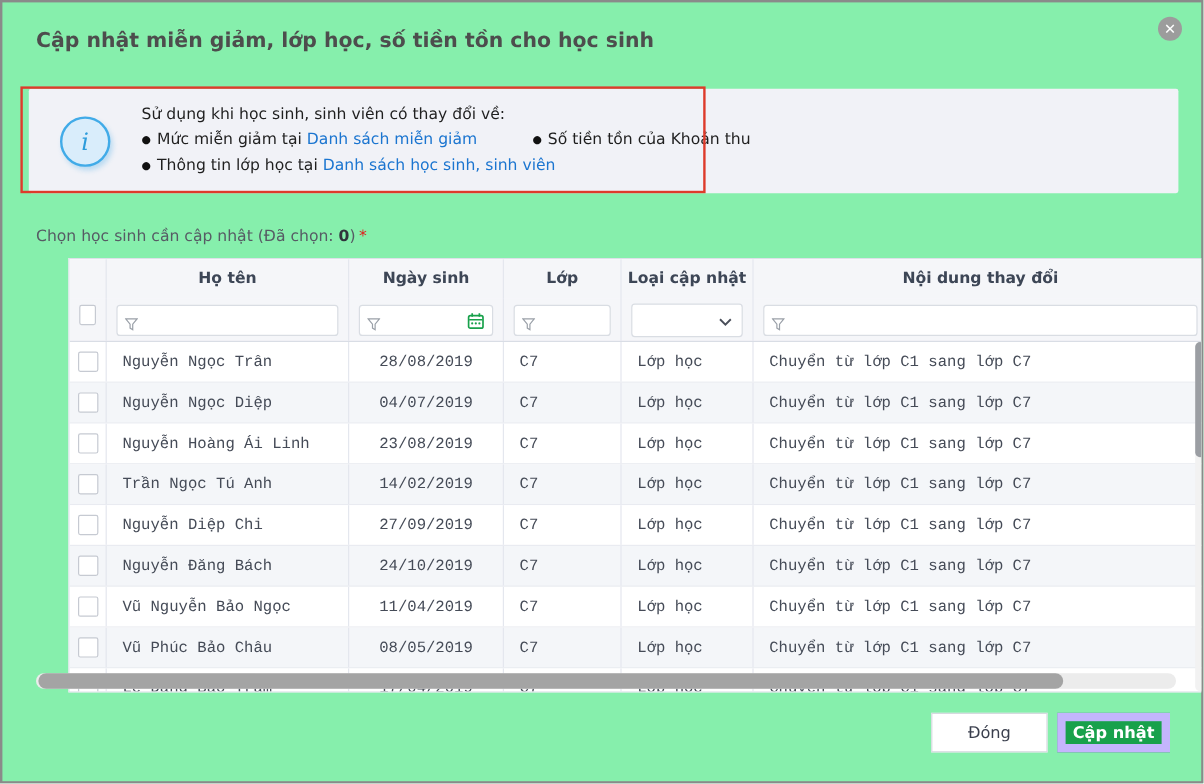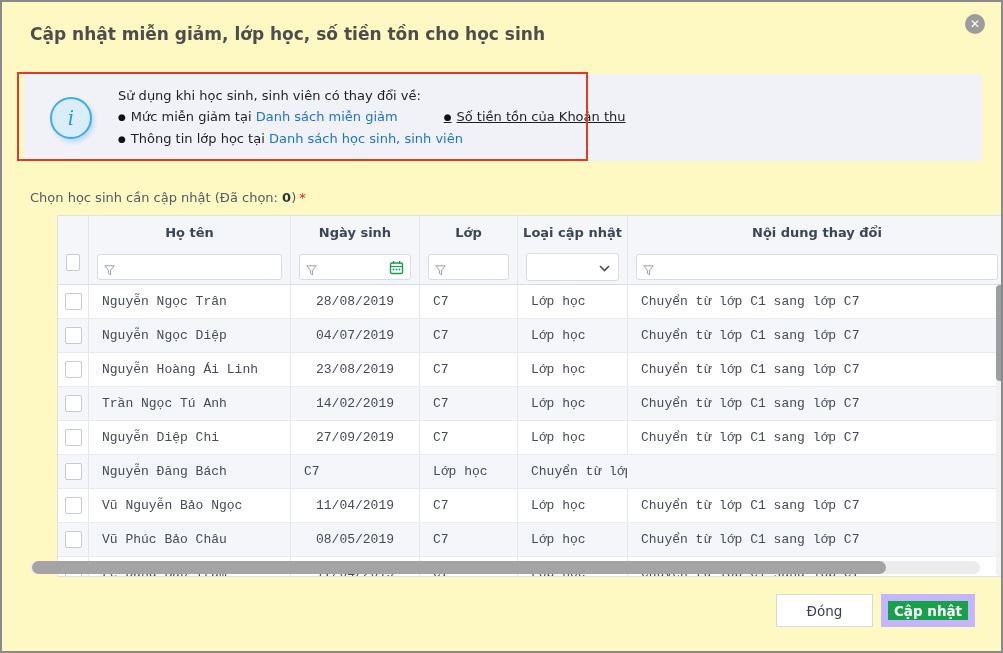--- a/index.html
+++ b/index.html
@@ -1,37 +1,37 @@
 <!DOCTYPE html>
 <html><head>
 <meta charset="utf-8">
 <style>
   html,body{margin:0;padding:0;background:#fff;}
   body{font-family:"DejaVu Sans","Liberation Sans",sans-serif;}
   .frame{position:relative;width:1003px;height:653px;box-sizing:border-box;
-         border:2px solid #8a8a8a;background:#fef9c3;overflow:hidden;}
+         border:2px solid #8a8a8a;background:#86efac;overflow:hidden;}
 
   
   .modal-title{position:absolute;left:28px;top:22px;font-size:17px;font-weight:bold;color:#4d4d4d;}
   .close-btn{position:absolute;right:16px;top:12px;width:20px;height:20px;border-radius:50%;
              background:#9c9c9c;color:#fff;font-size:12px;font-weight:bold;line-height:20px;
              text-align:center;cursor:pointer;}
 
   
   .info-box{position:absolute;left:22px;top:72px;width:958px;height:87px;background:#f1f2f7;
             border-radius:2px;display:flex;align-items:center;box-sizing:border-box;}
   .info-icon{flex:0 0 auto;width:38px;height:38px;margin-left:26px;border-radius:50%;
              background:#d9edfb;border:2px solid #41abe8;color:#2d9cdb;font-size:20px;
              font-family:"DejaVu Serif",serif;font-style:italic;
              display:flex;align-items:center;justify-content:center;
              box-shadow:2px 3px 4px rgba(120,190,235,.45);}
   .info-text{margin-left:26px;font-size:13px;color:#1f1f1f;line-height:21px;}
   .bullet{font-size:9px;vertical-align:1px;margin-right:5px;color:#111;}
   .info-link{color:#1b75d0;cursor:pointer;}
-  .info-item2{margin-left:46px;text-decoration:underline;}
+  .info-item2{margin-left:46px;}
   .red-annotation{position:absolute;left:15px;top:70px;width:571px;height:89px;
                   border:2px solid #de3b2b;box-sizing:border-box;pointer-events:none;z-index:12;}
 
   
   .select-label{position:absolute;left:28px;top:188px;font-size:13px;color:#565b64;}
   .select-count{font-weight:bold;color:#2f333b;}
   .required{color:#e02020;margin-left:3px;}
 
   
   .table-wrap{position:absolute;left:28px;top:213px;width:950px;height:362px;box-sizing:border-box;
@@ -228,20 +228,21 @@
           <div class="td td-dob">27/09/2019</div>
           <div class="td td-class">C7</div>
           <div class="td td-type">Lớp học</div>
           <div class="td td-change">Chuyển từ lớp C1 sang lớp C7</div>
         </div>
         <div class="tr alt">
           <div class="td td-check">
             <span class="checkbox"></span>
           </div>
           <div class="td td-name">Nguyễn Đăng Bách</div>
+          <div class="td td-dob">24/10/2019</div>
           <div class="td td-class">C7</div>
           <div class="td td-type">Lớp học</div>
           <div class="td td-change">Chuyển từ lớp C1 sang lớp C7</div>
         </div>
         <div class="tr">
           <div class="td td-check">
             <span class="checkbox"></span>
           </div>
           <div class="td td-name">Vũ Nguyễn Bảo Ngọc</div>
           <div class="td td-dob">11/04/2019</div>

